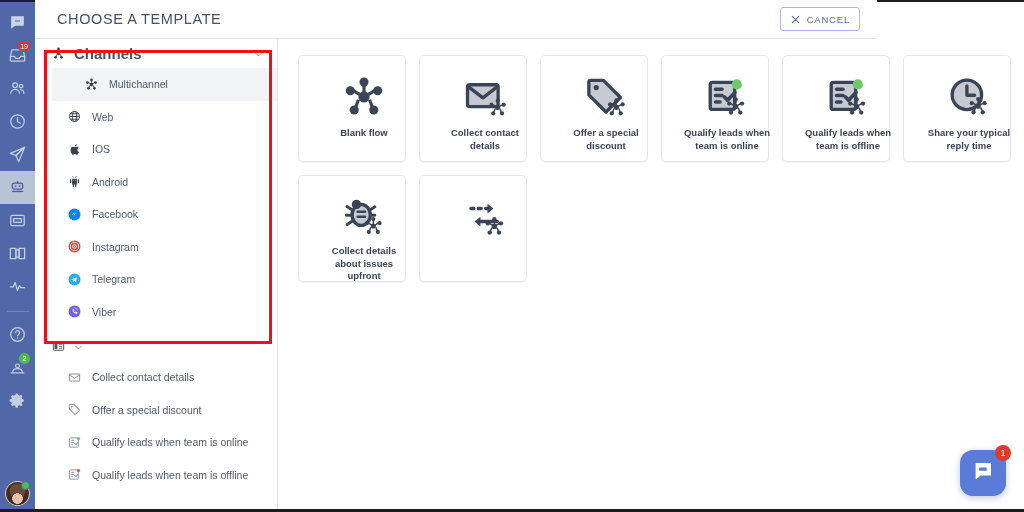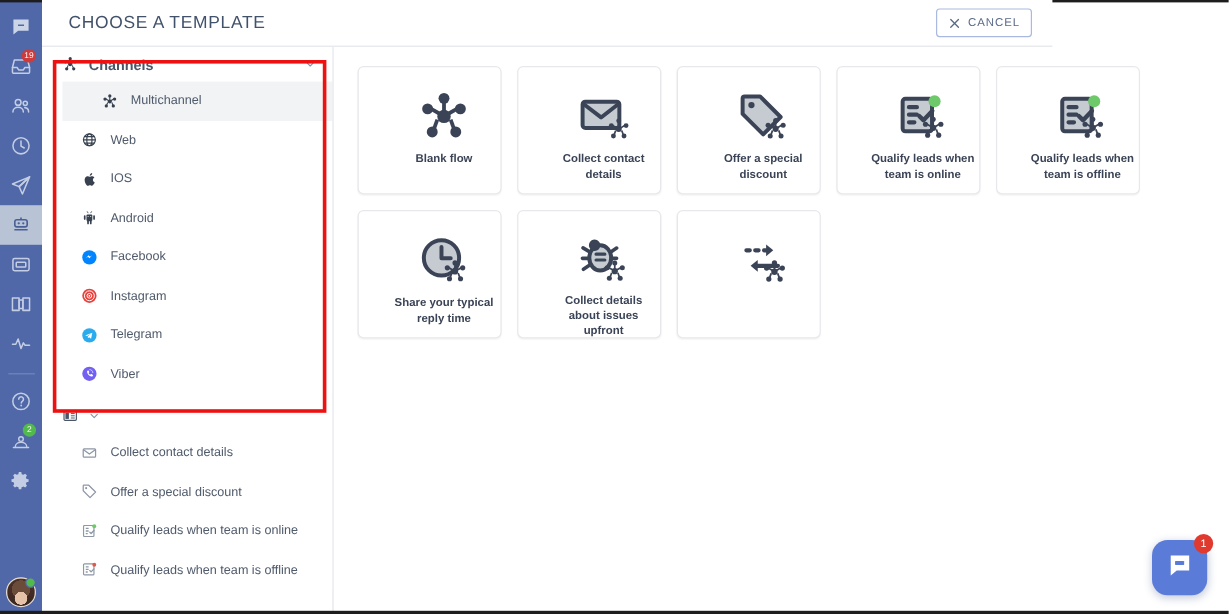--- a/index.html
+++ b/index.html
@@ -132,21 +132,21 @@
     overflow: hidden;
   }
   .group-header {
     height: 29px;
     display: flex; align-items: center;
     padding: 0 14px 0 16px;
     cursor: pointer;
     background: #fff;
   }
   .group-header .g-icon { width: 14px; display:flex; align-items:center; justify-content:center; margin-right: 9px; color:#4a5568; }
-  .group-header .g-label { font-size: 12px; color: #4a5568; font-weight: 700; flex:1; }
+  .group-header .g-label { font-size: 15px; color: #4a5568; font-weight: 700; flex:1; }
   .group-header .chev { color:#8a93a5; }
 
   .nav-item {
     height: 32.5px;
     display: flex; align-items: center;
     padding: 0 16px 0 32px;
     cursor: pointer;
     background: #fff;
   }
   .nav-item.selected { background: #f2f3f5; margin-left: 17px; }
@@ -185,21 +185,21 @@
     background: #fff;
     padding: 16px 0 0 20px;
     overflow: hidden;
   }
   #card-grid {
     display: flex;
     flex-wrap: wrap;
     gap: 13px;
   }
   .card {
-    width: 120px; height: 107px;
+    width: 108px; height: 107px;
     background: #fff;
     border: 1px solid #e6e8ec;
     border-radius: 5px;
     display: flex; flex-direction: column;
     align-items: center; justify-content: flex-start;
     padding-top: 19px;
     cursor: pointer;
     box-shadow: 0 1px 1px rgba(20,30,60,0.04);
     padding-left: 24px;
   }

